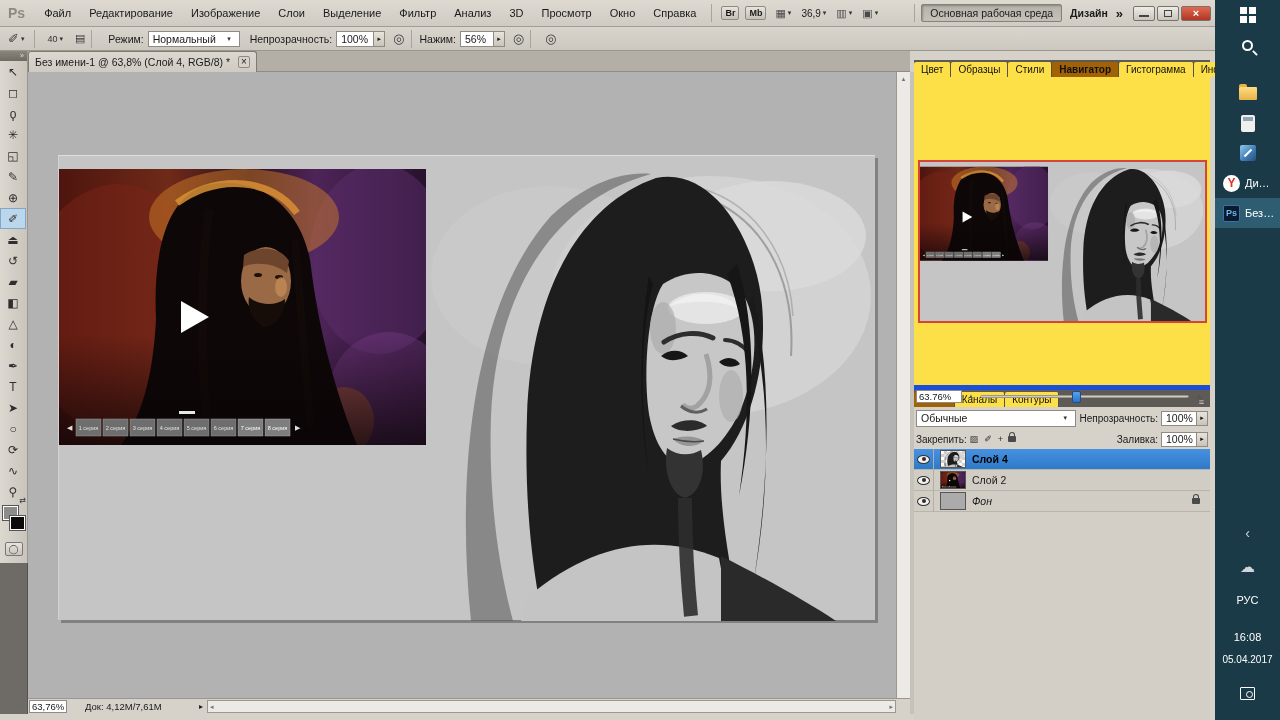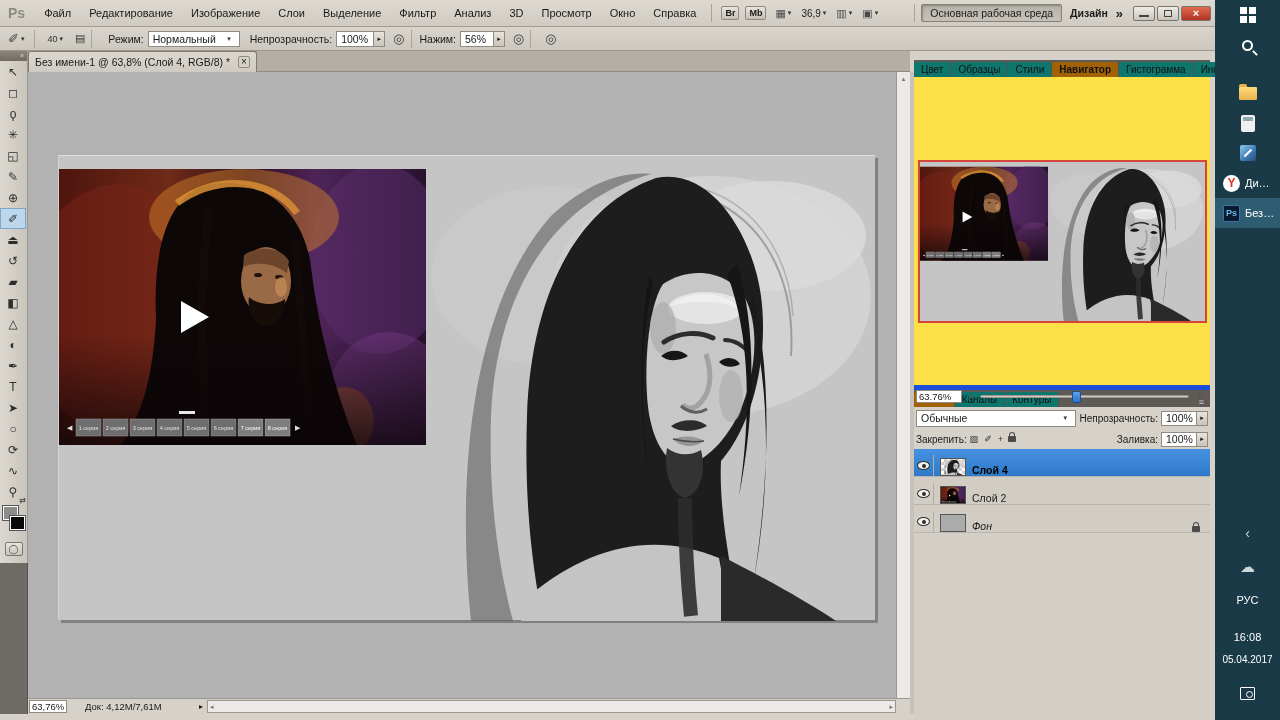--- a/index.html
+++ b/index.html
@@ -50,37 +50,37 @@
   .vscroll{position:absolute;left:868px;top:0;width:14px;height:626px;background:#eceae6;border-left:1px solid #9b978f;font-size:7px;color:#777;text-align:center}
   .hscrollrow{position:absolute;left:0;top:626px;width:882px;height:16px;background:#d6d2ca;border-top:1px solid #9b978f;display:flex;align-items:center;font-size:10px}
   .statzoom{width:38px;height:13px;background:#fff;border:1px solid #8f8b83;font-size:9.5px;padding:0 2px;margin-left:1px}
   .statdoc{font-size:9.5px;margin-left:18px;width:110px}
   .statarrow{font-size:8px;margin:0 4px}
   .hscroll{flex:1;height:13px;background:#eceae6;border:1px solid #9b978f;display:flex;align-items:center;justify-content:space-between;font-size:7px;color:#777;padding:0 2px;margin-right:14px}
   
   .dock{left:914px;top:60px;width:296px;height:654px;background:#d6d2ca}
   .dockgap{left:910px;top:72px;width:4px;height:642px;background:#c6c2ba}
   .tabstrip{height:17px;background:#5e5b56;display:flex;align-items:flex-end}
-  .ptab{font-size:10px;padding:2px 7px 2px;background:#0f766e;color:#111;border-right:1px solid #55524e;border-radius:2px 2px 0 0;margin-top:2px}
+  .ptab{font-size:10px;padding:2px 7px 2px;background:#fde047;color:#111;border-right:1px solid #55524e;border-radius:2px 2px 0 0;margin-top:2px}
   .ptab.on{background:#a16207;font-weight:bold}
   .pmenu{margin-left:auto;color:#ccc;font-size:9px;padding:0 6px}
   .navbody{position:relative;height:313px;background:#fde047;border-bottom:5px solid #1d4ed8}
   .navthumb{position:absolute;left:4px;top:83px;width:289px;height:163px;background:#c5c5c5;border:2px solid #d6453a}
   .navzoomrow{position:absolute;left:0;top:310px;width:296px;height:18px;display:flex;align-items:center}
   .navfield{width:46px;height:13px;background:#fff;border:1px solid #8f8b83;font-size:9.5px;padding:0 2px;margin-left:2px}
   .navtri{font-size:6px;color:#555;margin:0 6px}
   .navtri.big{font-size:9px}
   .navtrack{flex:1;height:3px;background:linear-gradient(#bab6ae,#e4e0d8);border:1px solid #9a968e;border-radius:2px;position:relative}
   .navhandle{position:absolute;left:44%;top:-5px;width:9px;height:12px;background:linear-gradient(#5aa2e8,#2a72c8);border:1px solid #1a4f92;border-radius:2px}
   .blendrow{height:22px;display:flex;align-items:center;font-size:10px;padding:2px}
   .modesel{width:160px;height:17px;background:#fff;border:1px solid #8f8b83;display:flex;align-items:center;justify-content:space-between;padding:0 4px;font-size:10.5px}
   .lockrow{height:20px;display:flex;align-items:center;font-size:10px;padding:0 2px}
   .lockico{font-size:9px;margin:0 2px;color:#333;border:1px solid transparent}
   .layerlist{background:#d9d5cd}
-  .lrow{height:28px;display:flex;align-items:flex-end;border-bottom:1px solid #b9b5ad;font-size:10.5px;background:#d1cdc5}
+  .lrow{height:21px;display:flex;align-items:center;border-bottom:1px solid #b9b5ad;font-size:10.5px;background:#d1cdc5}
   .lrow.sel{background:linear-gradient(#4792e0,#2f7ac8);color:#000}
   .eyebox{width:20px;height:21px;border-right:1px solid #b2aea6;display:flex;align-items:center;justify-content:center}
   .eye{display:inline-block;width:13px;height:9px;border:1px solid #2e2e2e;border-radius:50%;position:relative;background:#f4f2ee}
   .eye::after{content:"";position:absolute;left:3.5px;top:1.5px;width:4px;height:4px;border-radius:50%;background:#2e2e2e}
   .lthumb{width:26px;height:18px;border:1px solid #555;margin:0 6px 0 6px;overflow:hidden}
   .lthumb svg{display:block;width:100%;height:100%}
   .lname{flex:1}
   .padlock{display:inline-block;width:8px;height:6px;background:#4a4a4a;border-radius:1px;position:relative;margin-right:10px}
   .padlock::before{content:"";position:absolute;left:1px;top:-4px;width:4px;height:3px;border:1.5px solid #4a4a4a;border-bottom:none;border-radius:3px 3px 0 0}
   .layerempty{height:222px;background:#d3cfc7;border-bottom:1px solid #979389}

